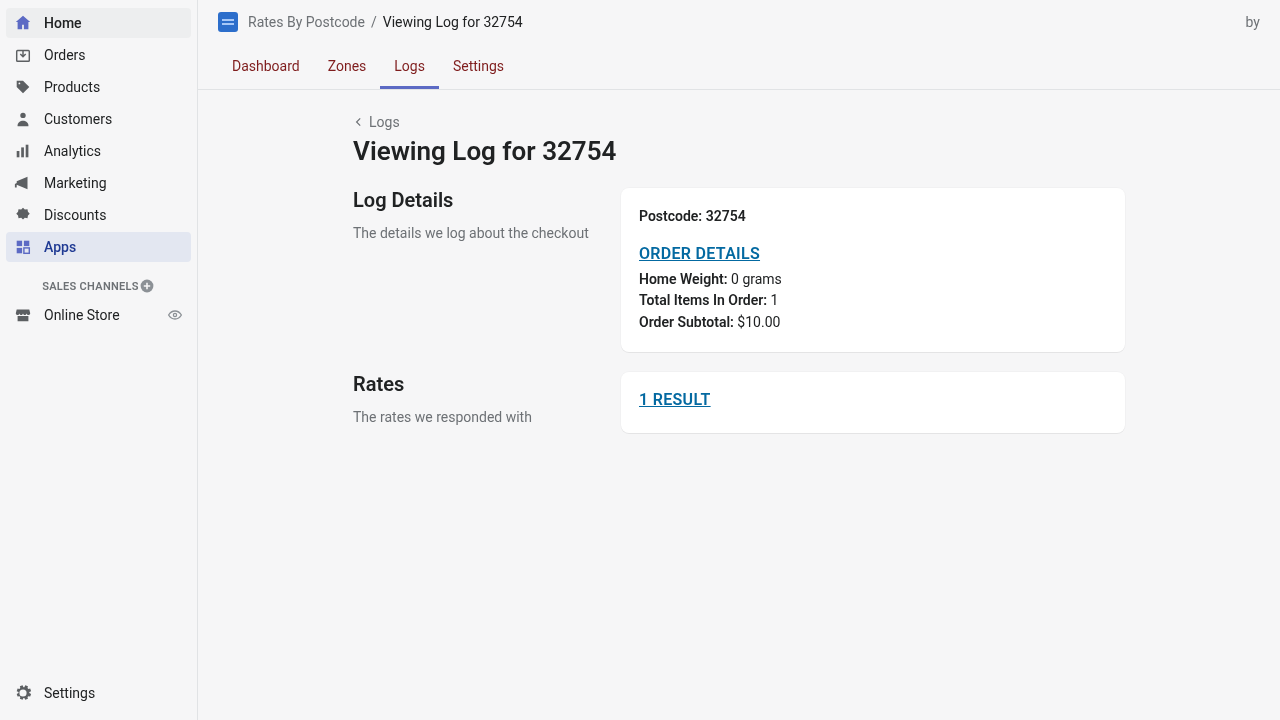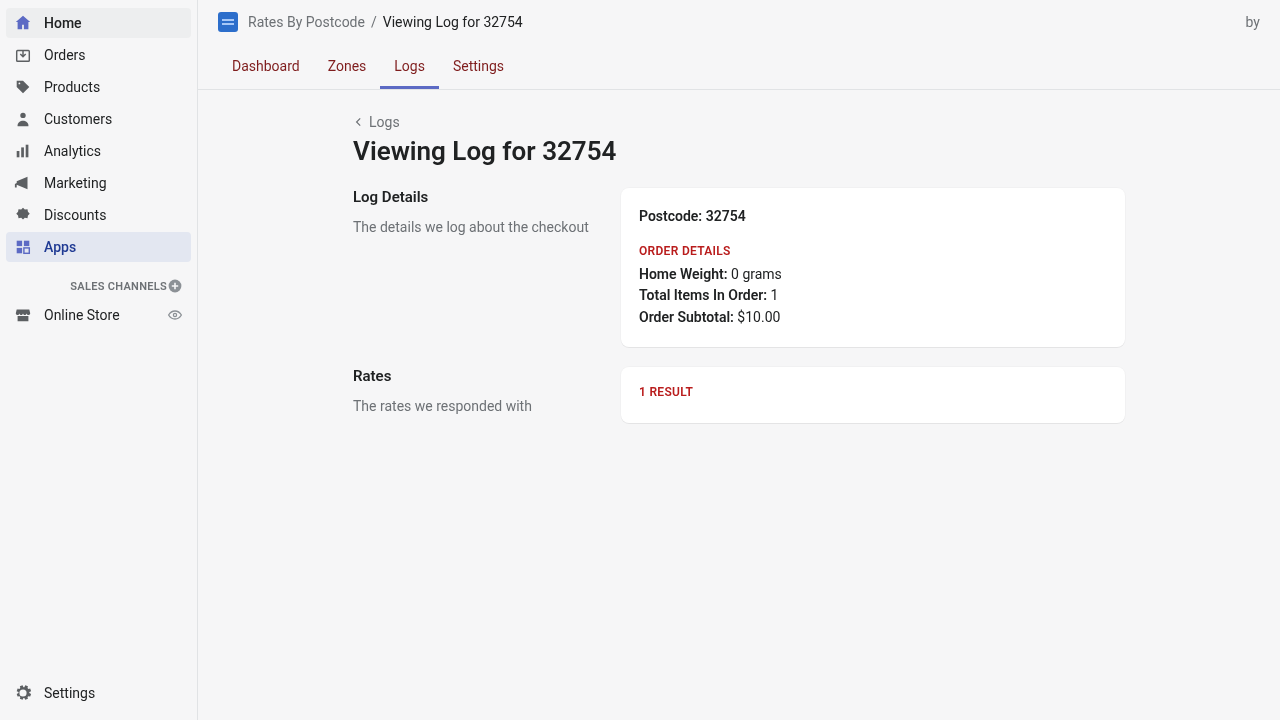--- a/index.html
+++ b/index.html
@@ -4,21 +4,21 @@
 <style>
 * { margin: 0; padding: 0; box-sizing: border-box; }
 body { font-family: -apple-system, BlinkMacSystemFont, "Segoe UI", Roboto, Helvetica, Arial, sans-serif; font-size: 14px; color: #202223; background: #f6f6f7; }
 .app { display: flex; height: 720px; width: 1280px; overflow: hidden; }
 .sidebar { width: 198px; background: #f6f6f7; border-right: 1px solid #e1e3e5; display: flex; flex-direction: column; padding-top: 8px; }
 .sidebar-list { list-style: none; padding: 0 6px; }
 .sidebar-item { display: flex; align-items: center; padding: 6px 8px; margin-bottom: 2px; border-radius: 4px; color: #202223; cursor: pointer; font-weight: 400; }
 .sidebar-item.selected-home { background: #edeeef; font-weight: 500; }
 .sidebar-item.selected-apps { background: #e3e7f1; color: #1f3a93; font-weight: 500; }
 .sidebar-item .icon { width: 18px; height: 18px; margin-right: 12px; display: flex; align-items: center; justify-content: center; }
-.sidebar-section-header { display: flex; align-items: center; justify-content: flex-end; padding: 14px 14px 6px 14px; }
+.sidebar-section-header { display: flex; align-items: center; justify-content: center; padding: 14px 14px 6px 14px; }
 .sidebar-section-title { font-size: 11px; font-weight: 600; color: #6d7175; letter-spacing: 0.3px; }
 .sidebar-section-action { width: 16px; height: 16px; color: #8c9196; cursor: pointer; }
 .sidebar-channel-item { display: flex; align-items: center; padding: 6px 8px; margin: 0 6px; border-radius: 4px; cursor: pointer; }
 .sidebar-channel-item .icon { width: 18px; height: 18px; margin-right: 12px; color: #5c5f62; }
 .sidebar-channel-item .eye { margin-left: auto; color: #8c9196; }
 .sidebar-footer { margin-top: auto; padding: 0 6px 10px 6px; }
 .main { flex: 1; display: flex; flex-direction: column; background: #f6f6f7; overflow: hidden; }
 .topbar { display: flex; align-items: center; padding: 12px 20px; border-bottom: 0; }
 .app-icon { width: 20px; height: 20px; background: #2c6ecb; border-radius: 3px; margin-right: 10px; position: relative; }
 .app-icon::before { content: ""; position: absolute; left: 4px; right: 4px; top: 7px; height: 2px; background: #a7c8f7; }
@@ -30,26 +30,26 @@
 .tabbar { display: flex; padding: 0 20px; border-bottom: 1px solid #e1e3e5; }
 .tab { padding: 14px 14px 12px 14px; color: #7f1d1d; cursor: pointer; border-bottom: 3px solid transparent; font-size: 14px; }
 .tab.active { border-bottom: 3px solid #5c6ac4; }
 .content { padding: 24px 20px; }
 .content-inner { max-width: 772px; margin: 0 auto; }
 .backlink { display: inline-flex; align-items: center; color: #6d7175; cursor: pointer; margin-bottom: 6px; font-size: 14px; }
 .backlink svg { margin-right: 4px; }
 .page-title { font-size: 26px; font-weight: 600; margin-bottom: 22px; }
 .section-row { display: flex; gap: 20px; margin-bottom: 20px; align-items: flex-start; }
 .section-meta { width: 248px; flex-shrink: 0; }
-.section-heading { font-size: 15px; font-weight: 600; margin-bottom: 12px; }
+.section-heading { font-size: 20px; font-weight: 600; margin-bottom: 12px; }
 .section-desc { font-size: 14px; color: #6d7175; line-height: 1.4; }
 .card { flex: 1; background: #fff; border-radius: 8px; box-shadow: 0 1px 0 rgba(0,0,0,0.05), 0 0 0 1px rgba(0,0,0,0.02); padding: 18px 18px; }
 .card .label-strong { font-weight: 600; }
 .card .muted { color: #6d7175; }
-.card .subhead { font-size: 12px; font-weight: 600; color: #b91c1c; letter-spacing: 0.3px; margin-bottom: 6px; text-transform: uppercase; }
+.card .subhead { font-size: 16px; font-weight: 600; color: #0369a1; letter-spacing: 0.3px; margin-bottom: 6px; text-transform: uppercase; text-decoration: underline; }
 .card .block { margin-bottom: 16px; }
 .card .block:last-child { margin-bottom: 0; }
 .card-line { line-height: 1.55; }
 .rate-item { padding-left: 16px; }
 .rate-name { color: #202223; }
 .rate-desc { color: #6d7175; }
 .rate-price { color: #6d7175; }
 svg { display: block; }
 </style>
 </head>

